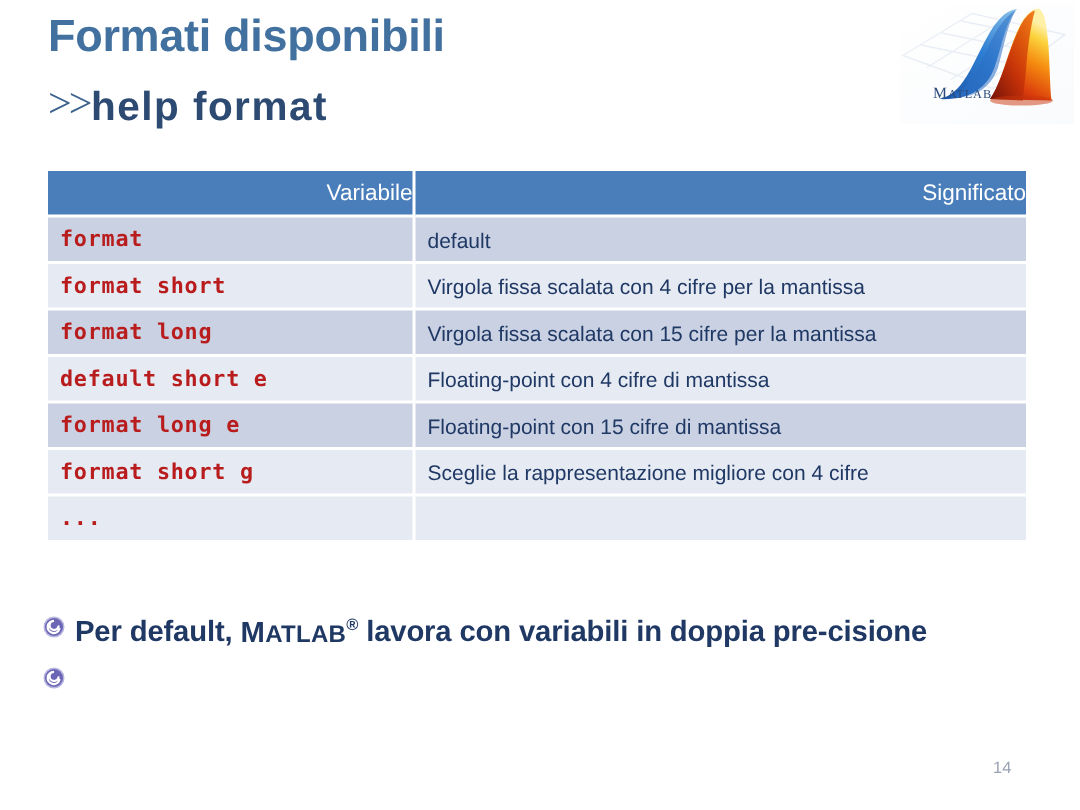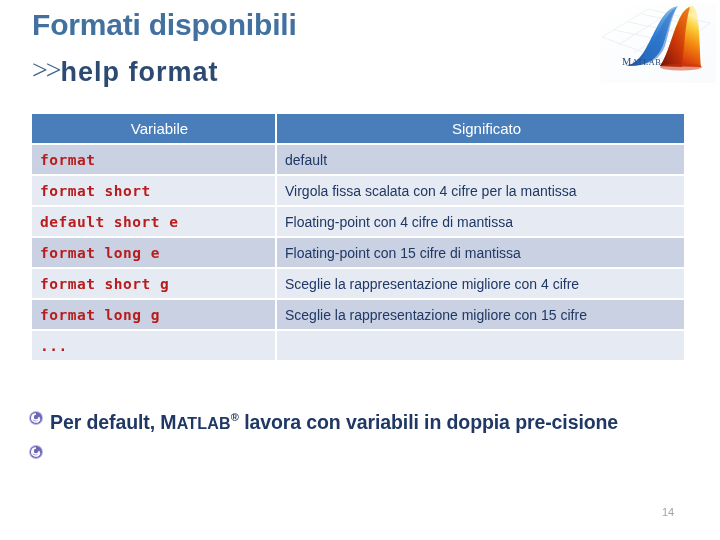--- a/index.html
+++ b/index.html
@@ -76,21 +76,21 @@
     border-right: 2px solid #ffffff;
     border-bottom: 2px solid #ffffff;
   }
   .tbl th:last-child, .tbl td:last-child { border-right: none; }
 
   .tbl thead th {
     background: #4A7EBB;
     color: #ffffff;
     font-size: 15px;
     font-weight: 400;
-    text-align: center;
+    text-align: right;
     height: 29px;
     padding-left: 12px;
   }
   .col-var  { width: 244px; }
   .col-mean { width: 408px; }
 
   .tbl tbody tr { height: 31px; }
   .tbl tbody tr.odd  td { background: #C9D1E3; }
   .tbl tbody tr.even td { background: #E6EAF3; }
 
@@ -226,35 +226,35 @@
   </thead>
   <tbody>
     <tr class="odd">
       <td class="cell-var">format</td>
       <td class="cell-mean">default</td>
     </tr>
     <tr class="even">
       <td class="cell-var">format short</td>
       <td class="cell-mean">Virgola fissa scalata con 4 cifre per la mantissa</td>
     </tr>
+    <tr class="odd">
+      <td class="cell-var">format long</td>
+      <td class="cell-mean">Virgola fissa scalata con 15 cifre per la mantissa</td>
+    </tr>
     <tr class="even">
       <td class="cell-var">default short e</td>
       <td class="cell-mean">Floating-point con 4 cifre di mantissa</td>
     </tr>
     <tr class="odd">
       <td class="cell-var">format long e</td>
       <td class="cell-mean">Floating-point con 15 cifre di mantissa</td>
     </tr>
     <tr class="even">
       <td class="cell-var">format short g</td>
       <td class="cell-mean">Sceglie la rappresentazione migliore con 4 cifre</td>
-    </tr>
-    <tr class="odd">
-      <td class="cell-var">format long g</td>
-      <td class="cell-mean">Sceglie la rappresentazione migliore con 15 cifre</td>
     </tr>
     <tr class="even">
       <td class="cell-var">...</td>
       <td class="cell-mean"></td>
     </tr>
   </tbody>
 </table>
 
 <div class="bullets">
 

